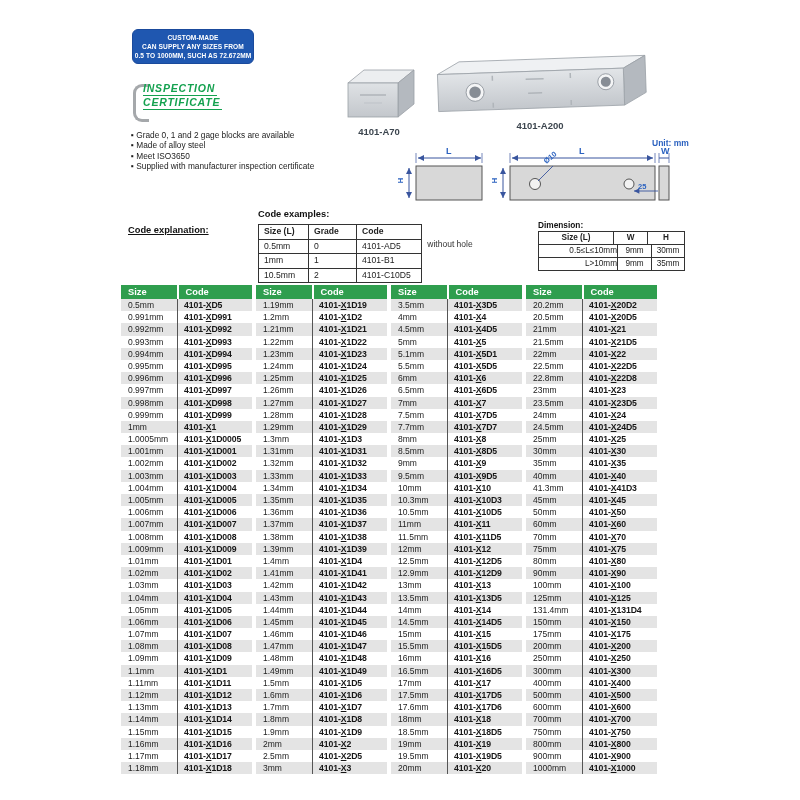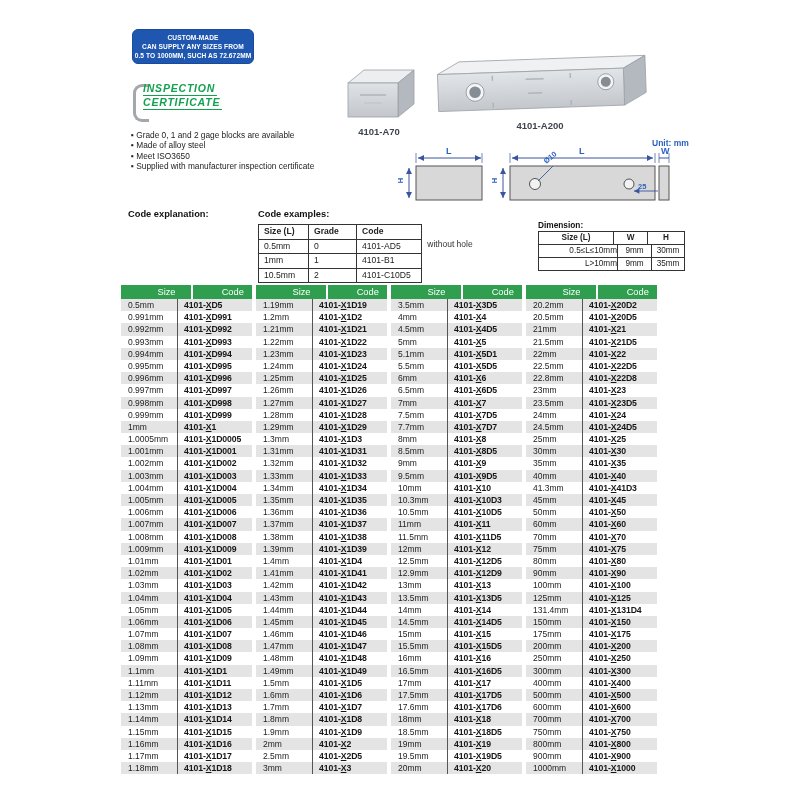--- a/index.html
+++ b/index.html
@@ -66,21 +66,21 @@
   .ext .xrow span:nth-child(3){flex:1;}
   .dimt{left:538px;top:231px;width:145px;font-size:8.2px;}
   .dimt .xrow{height:12px;line-height:12px;}
   .dimt .xrow span:nth-child(1){width:74px;padding-left:4px;text-align:right;}
   .dimt .xrow span:nth-child(2){width:33px;text-align:center;}
   .dimt .xrow span:nth-child(3){flex:1;text-align:center;}
   .dimt .xrow.head span{text-align:center;padding-left:0;}
   
   .sct{position:absolute;top:285px;width:131px;}
   .sct .thead{display:flex;height:14px;}
-  .sct .th{background:var(--green);color:#fff;font-weight:normal;font-size:9.3px;line-height:14px;padding-left:21px;text-align:center;}
+  .sct .th{background:var(--green);color:#fff;font-weight:bold;font-size:9.3px;line-height:14px;padding-left:7px;}
   .sct .th-size{width:49px;margin-right:1.5px;}
   .sct .th-code{flex:1;}
   .trow{display:flex;height:12.2px;line-height:12.3px;}
   .trow.alt{background:var(--alt);}
   .tsize{width:49px;padding-left:7px;font-size:8.5px;color:#222;border-right:1.5px solid #555;}
   .tcode{flex:1;padding-left:6px;font-size:8.7px;font-weight:bold;color:#161616;letter-spacing:-0.1px;}
 </style>
 </head>
 <body>
 
@@ -189,21 +189,21 @@
   <span class="dlabel" style="left:446px;top:146px;">L</span>
   <span class="dlabel" style="left:579px;top:146px;">L</span>
   <span class="dlabel" style="left:661px;top:146px;">W</span>
   <span class="dlabel rot dsmall" style="left:398px;top:176px;">H</span>
   <span class="dlabel rot dsmall" style="left:492px;top:176px;">H</span>
   <span class="dlabel dsmall" style="left:543px;top:153px;transform:rotate(-40deg);">Ø10</span>
   <span class="dlabel dsmall" style="left:638px;top:182px;">25</span>
   <div class="diagcap cap1">without hole</div>
   <div class="diagcap cap2">with holes</div>
 
-  <div class="heading" style="left:128px;top:209px;">Code explanation:</div>
+  <div class="heading" style="left:128px;top:225px;text-decoration:underline;">Code explanation:</div>
 
   <div class="heading" style="left:258px;top:209px;">Code examples:</div>
   <div class="btable ext">
     <div class="xrow head">
       <span>Size (L)</span>
       <span>Grade</span>
       <span>Code</span>
     </div>
   <div class="xrow">
         <span>0.5mm</span>

